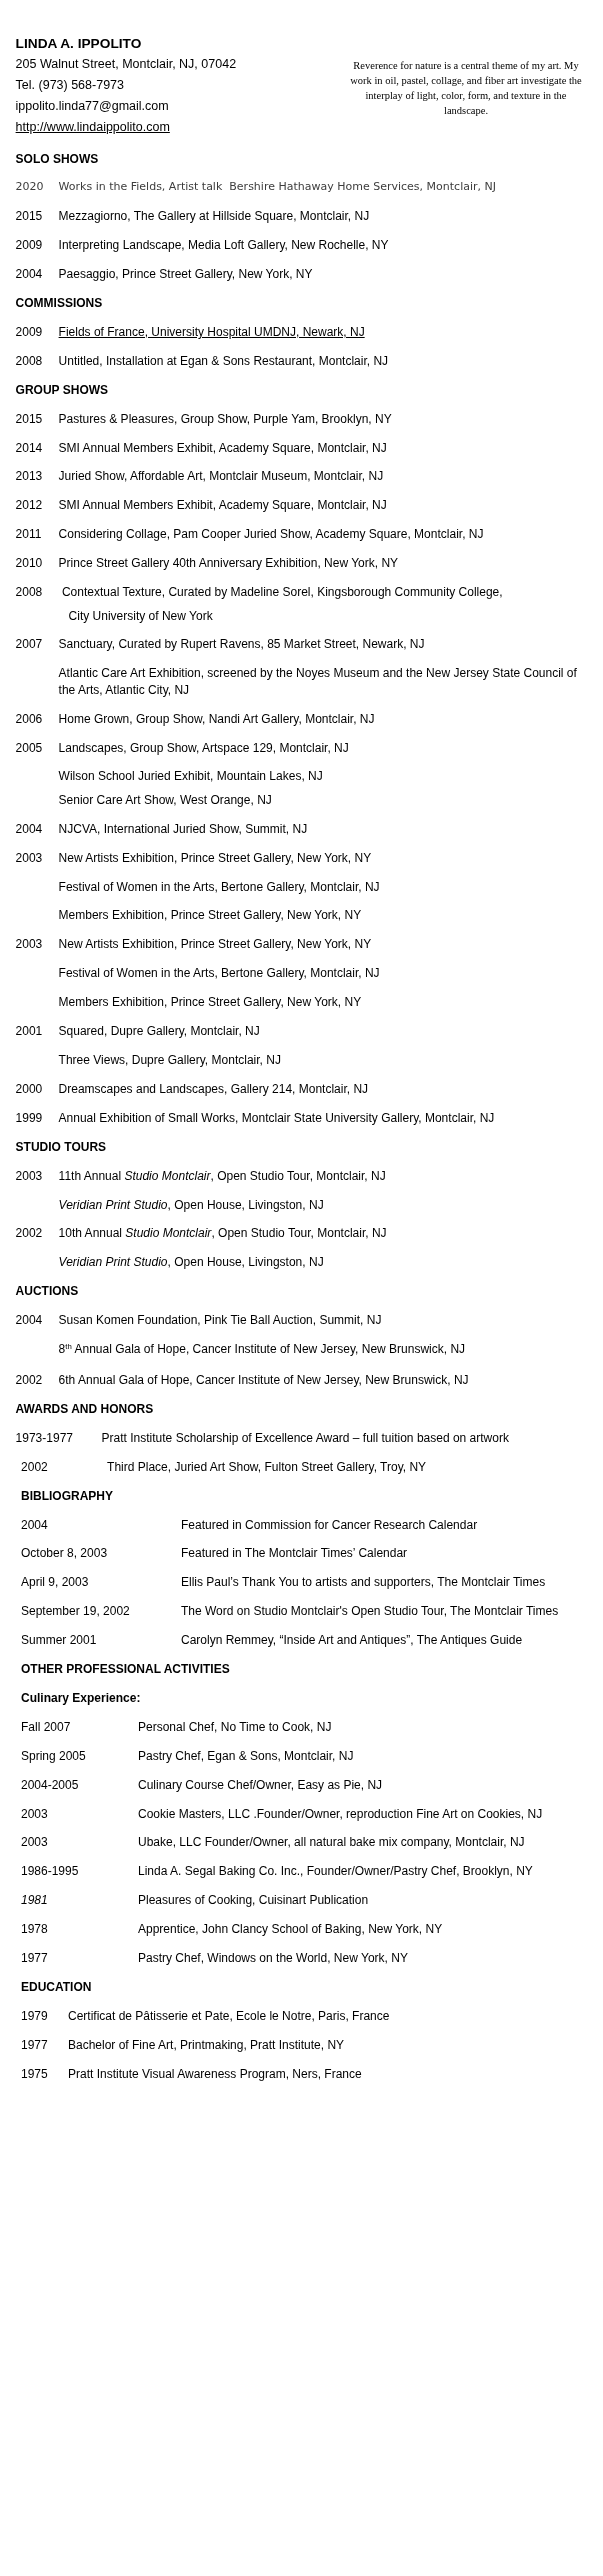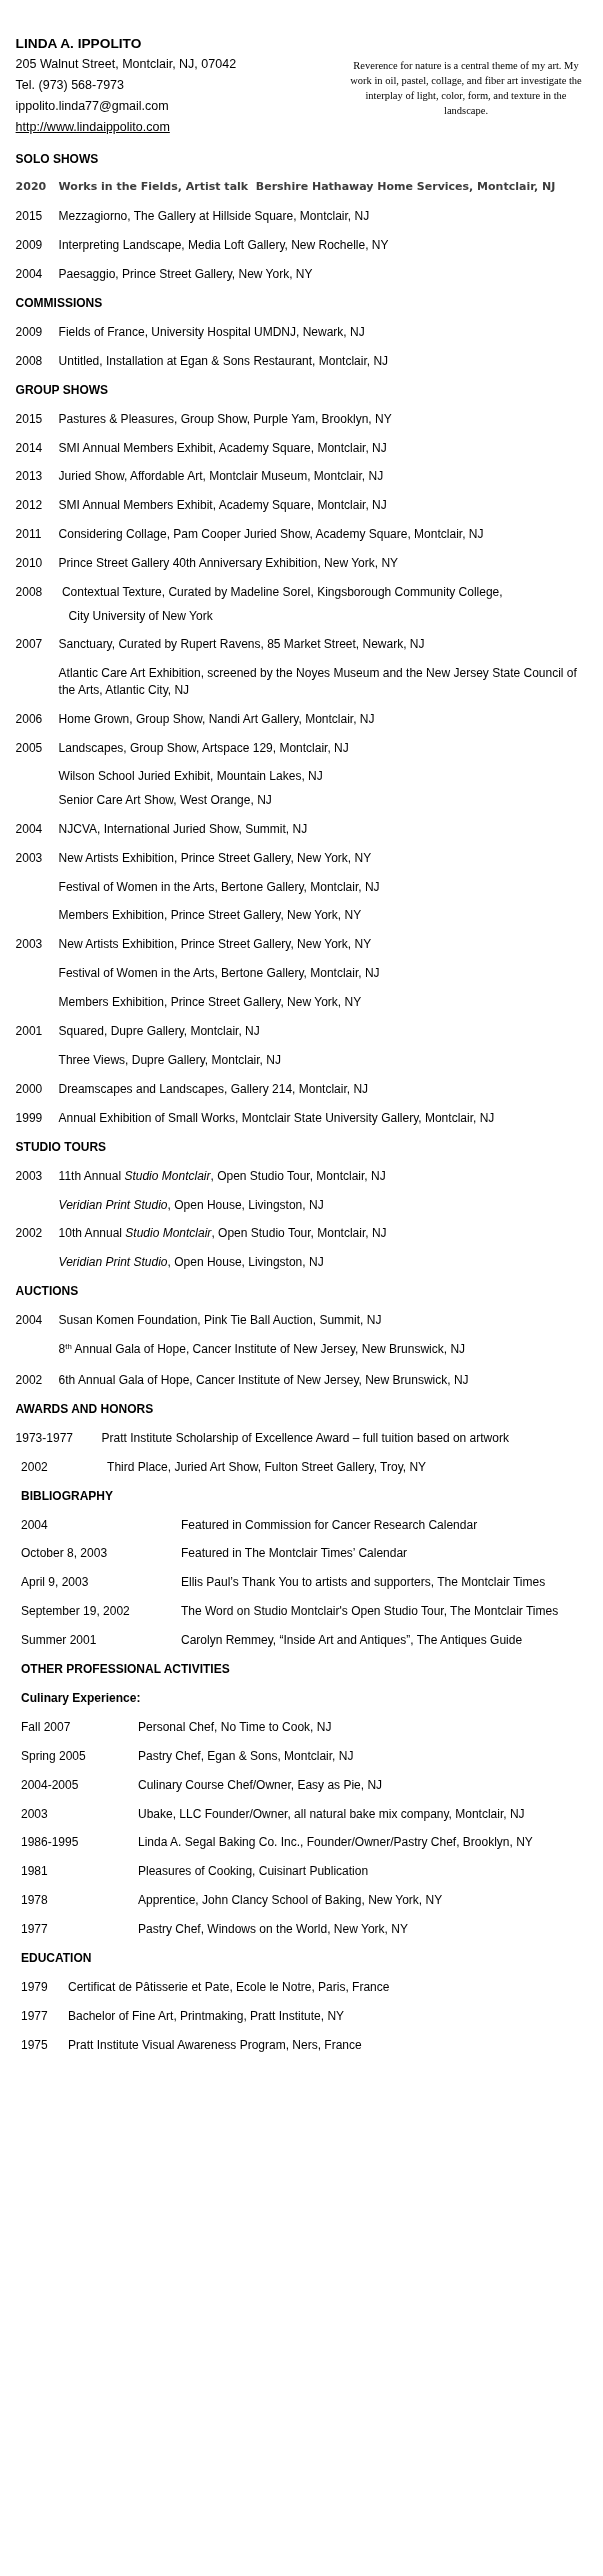--- a/index.html
+++ b/index.html
@@ -68,21 +68,20 @@
   .entry.tight { margin-top: 7px; }
   .entry .year {
     display: inline-block;
     vertical-align: top;
   }
   .entry .desc { }
   .entry.alt {
     font-family: "DejaVu Sans", sans-serif;
     font-size: 11px;
     color: #3d3d3d;
-    font-weight: bold;
   }
   .desc .it { font-style: italic; }
   .desc .sup {
     font-size: 7.8px;
     position: relative;
     top: -3.9px;
   }
 </style>
 </head>
 <body>
@@ -102,21 +101,21 @@
   <main id="sections">
       <section style="margin-left: 15.6px;">
         <h2 class="sec-title">SOLO SHOWS</h2>
         <div class="entry alt" style="padding-right: 15.6px;"><span class="year" style="width: 43px;">2020</span><span class="desc">Works in the Fields, Artist talk&nbsp; Bershire Hathaway Home Services, Montclair, NJ</span></div>
         <div class="entry" style="padding-right: 15.6px;"><span class="year" style="width: 43px;">2015</span><span class="desc">Mezzagiorno, The Gallery at Hillside Square, Montclair, NJ</span></div>
         <div class="entry" style="padding-right: 15.6px;"><span class="year" style="width: 43px;">2009</span><span class="desc">Interpreting Landscape, Media Loft Gallery, New Rochelle, NY</span></div>
         <div class="entry" style="padding-right: 15.6px;"><span class="year" style="width: 43px;">2004</span><span class="desc">Paesaggio, Prince Street Gallery, New York, NY</span></div>
       </section>
       <section style="margin-left: 15.6px;">
         <h2 class="sec-title">COMMISSIONS</h2>
-        <div class="entry" style="padding-right: 23.4px;"><span class="year" style="width: 43px;">2009</span><span class="desc">Fields of France, University Hospital UMDNJ, Newark, NJ</span></div>
+        <div class="entry" style="padding-right: 23.4px; text-decoration: underline;"><span class="year" style="width: 43px;">2009</span><span class="desc">Fields of France, University Hospital UMDNJ, Newark, NJ</span></div>
         <div class="entry" style="padding-right: 23.4px;"><span class="year" style="width: 43px;">2008</span><span class="desc">Untitled, Installation at Egan &amp; Sons Restaurant, Montclair, NJ</span></div>
       </section>
       <section style="margin-left: 15.6px;">
         <h2 class="sec-title">GROUP SHOWS</h2>
         <div class="entry" style="padding-right: 37px;"><span class="year" style="width: 43px;">2015</span><span class="desc">Pastures &amp; Pleasures, Group Show, Purple Yam, Brooklyn, NY</span></div>
         <div class="entry" style="padding-right: 30px;"><span class="year" style="width: 43px;">2014</span><span class="desc">SMI Annual Members Exhibit, Academy Square, Montclair, NJ</span></div>
         <div class="entry" style="padding-right: 23.4px;"><span class="year" style="width: 43px;">2013</span><span class="desc">Juried Show, Affordable Art, Montclair Museum, Montclair, NJ</span></div>
         <div class="entry" style="padding-right: 23.4px;"><span class="year" style="width: 43px;">2012</span><span class="desc">SMI Annual Members Exhibit, Academy Square, Montclair, NJ</span></div>
         <div class="entry" style="padding-right: 23.4px;"><span class="year" style="width: 43px;">2011</span><span class="desc">Considering Collage, Pam Cooper Juried Show, Academy Square, Montclair, NJ</span></div>
         <div class="entry" style="padding-right: 23.4px;"><span class="year" style="width: 43px;">2010</span><span class="desc">Prince Street Gallery 40th Anniversary Exhibition, New York, NY</span></div>
@@ -165,23 +164,24 @@
         <div class="entry" style="padding-right: 34px;"><span class="year" style="width: 160px;">April 9, 2003</span><span class="desc">Ellis Paul’s Thank You to artists and supporters, The Montclair Times</span></div>
         <div class="entry" style="padding-right: 34px;"><span class="year" style="width: 160px;">September 19, 2002</span><span class="desc">The Word on Studio Montclair's Open Studio Tour, The Montclair Times</span></div>
         <div class="entry" style="padding-right: 34px;"><span class="year" style="width: 160px;">Summer 2001</span><span class="desc">Carolyn Remmey, “Inside Art and Antiques”, The Antiques Guide</span></div>
       </section>
       <section style="margin-left: 21px;">
         <h2 class="sec-title">OTHER PROFESSIONAL ACTIVITIES</h2>
         <h3 class="sub-title">Culinary Experience:</h3>
         <div class="entry" style="padding-right: 31px;"><span class="year" style="width: 117px;">Fall 2007</span><span class="desc">Personal Chef, No Time to Cook, NJ</span></div>
         <div class="entry" style="padding-right: 31px;"><span class="year" style="width: 117px;">Spring 2005</span><span class="desc">Pastry Chef, Egan &amp; Sons, Montclair, NJ</span></div>
         <div class="entry" style="padding-right: 31px;"><span class="year" style="width: 117px;">2004-2005</span><span class="desc">Culinary Course Chef/Owner, Easy as Pie, NJ</span></div>
+        <div class="entry" style="padding-right: 31px;"><span class="year" style="width: 117px;">2003</span><span class="desc">Cookie Masters, LLC .Founder/Owner, reproduction Fine Art on Cookies, NJ</span></div>
         <div class="entry" style="padding-right: 31px;"><span class="year" style="width: 117px;">2003</span><span class="desc">Ubake, LLC Founder/Owner, all natural bake mix company, Montclair, NJ</span></div>
         <div class="entry" style="padding-right: 31px;"><span class="year" style="width: 117px;">1986-1995</span><span class="desc">Linda A. Segal Baking Co. Inc., Founder/Owner/Pastry Chef, Brooklyn, NY</span></div>
-        <div class="entry" style="padding-right: 31px;"><span class="year" style="width: 117px;">1981</span><span class="desc">Pleasures of Cooking, Cuisinart Publication</span></div>
+        <div class="entry" style="padding-right: 31px;"><span class="year" style="width: 117px; font-style: italic;">1981</span><span class="desc">Pleasures of Cooking, Cuisinart Publication</span></div>
         <div class="entry" style="padding-right: 31px;"><span class="year" style="width: 117px;">1978</span><span class="desc">Apprentice, John Clancy School of Baking, New York, NY</span></div>
         <div class="entry" style="padding-right: 31px;"><span class="year" style="width: 117px;">1977</span><span class="desc">Pastry Chef, Windows on the World, New York, NY</span></div>
       </section>
       <section style="margin-left: 21px;">
         <h2 class="sec-title">EDUCATION</h2>
         <div class="entry" style="padding-right: 11.7px;"><span class="year" style="width: 47px;">1979</span><span class="desc">Certificat de Pâtisserie et Pate, Ecole le Notre, Paris, France</span></div>
         <div class="entry" style="padding-right: 11.7px;"><span class="year" style="width: 47px;">1977</span><span class="desc">Bachelor of Fine Art, Printmaking, Pratt Institute, NY</span></div>
         <div class="entry" style="padding-right: 11.7px;"><span class="year" style="width: 47px;">1975</span><span class="desc">Pratt Institute Visual Awareness Program, Ners, France</span></div>
       </section>
     </main>

